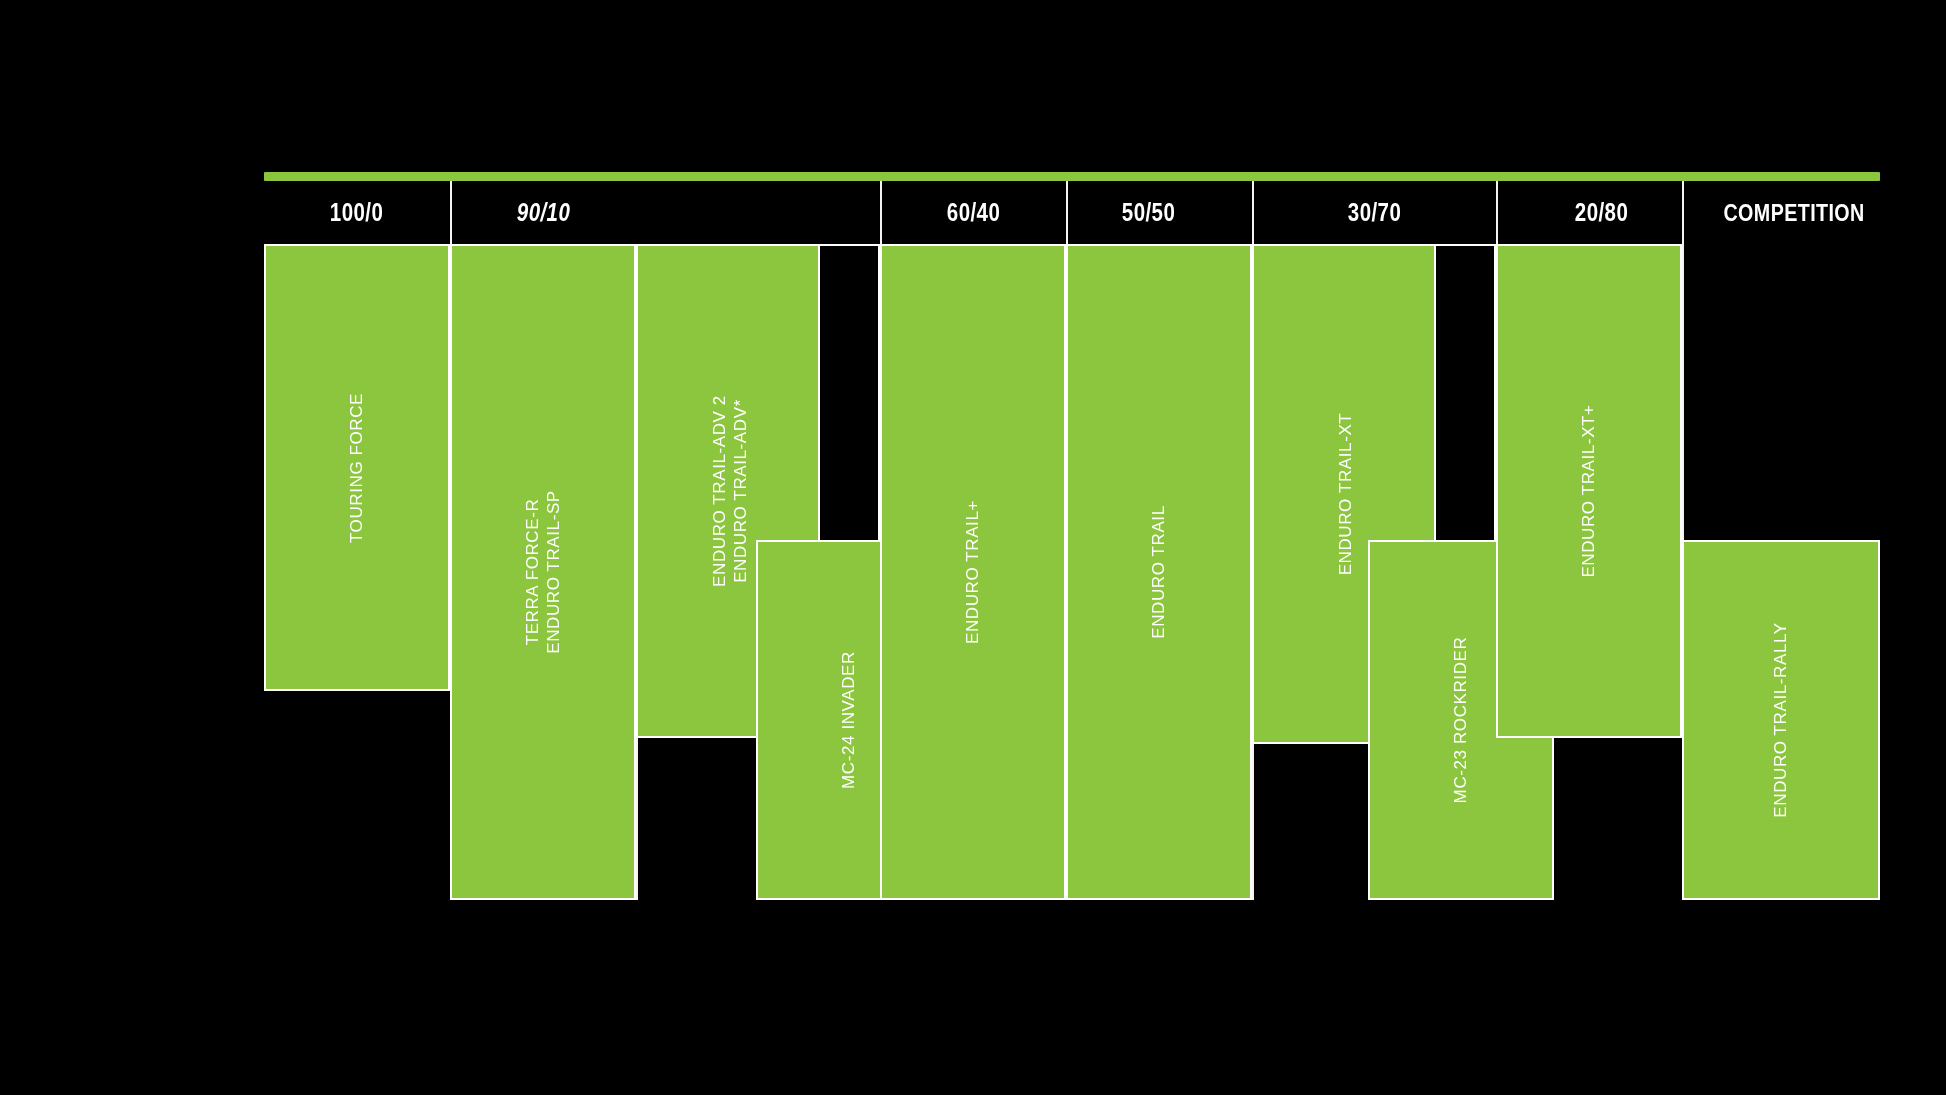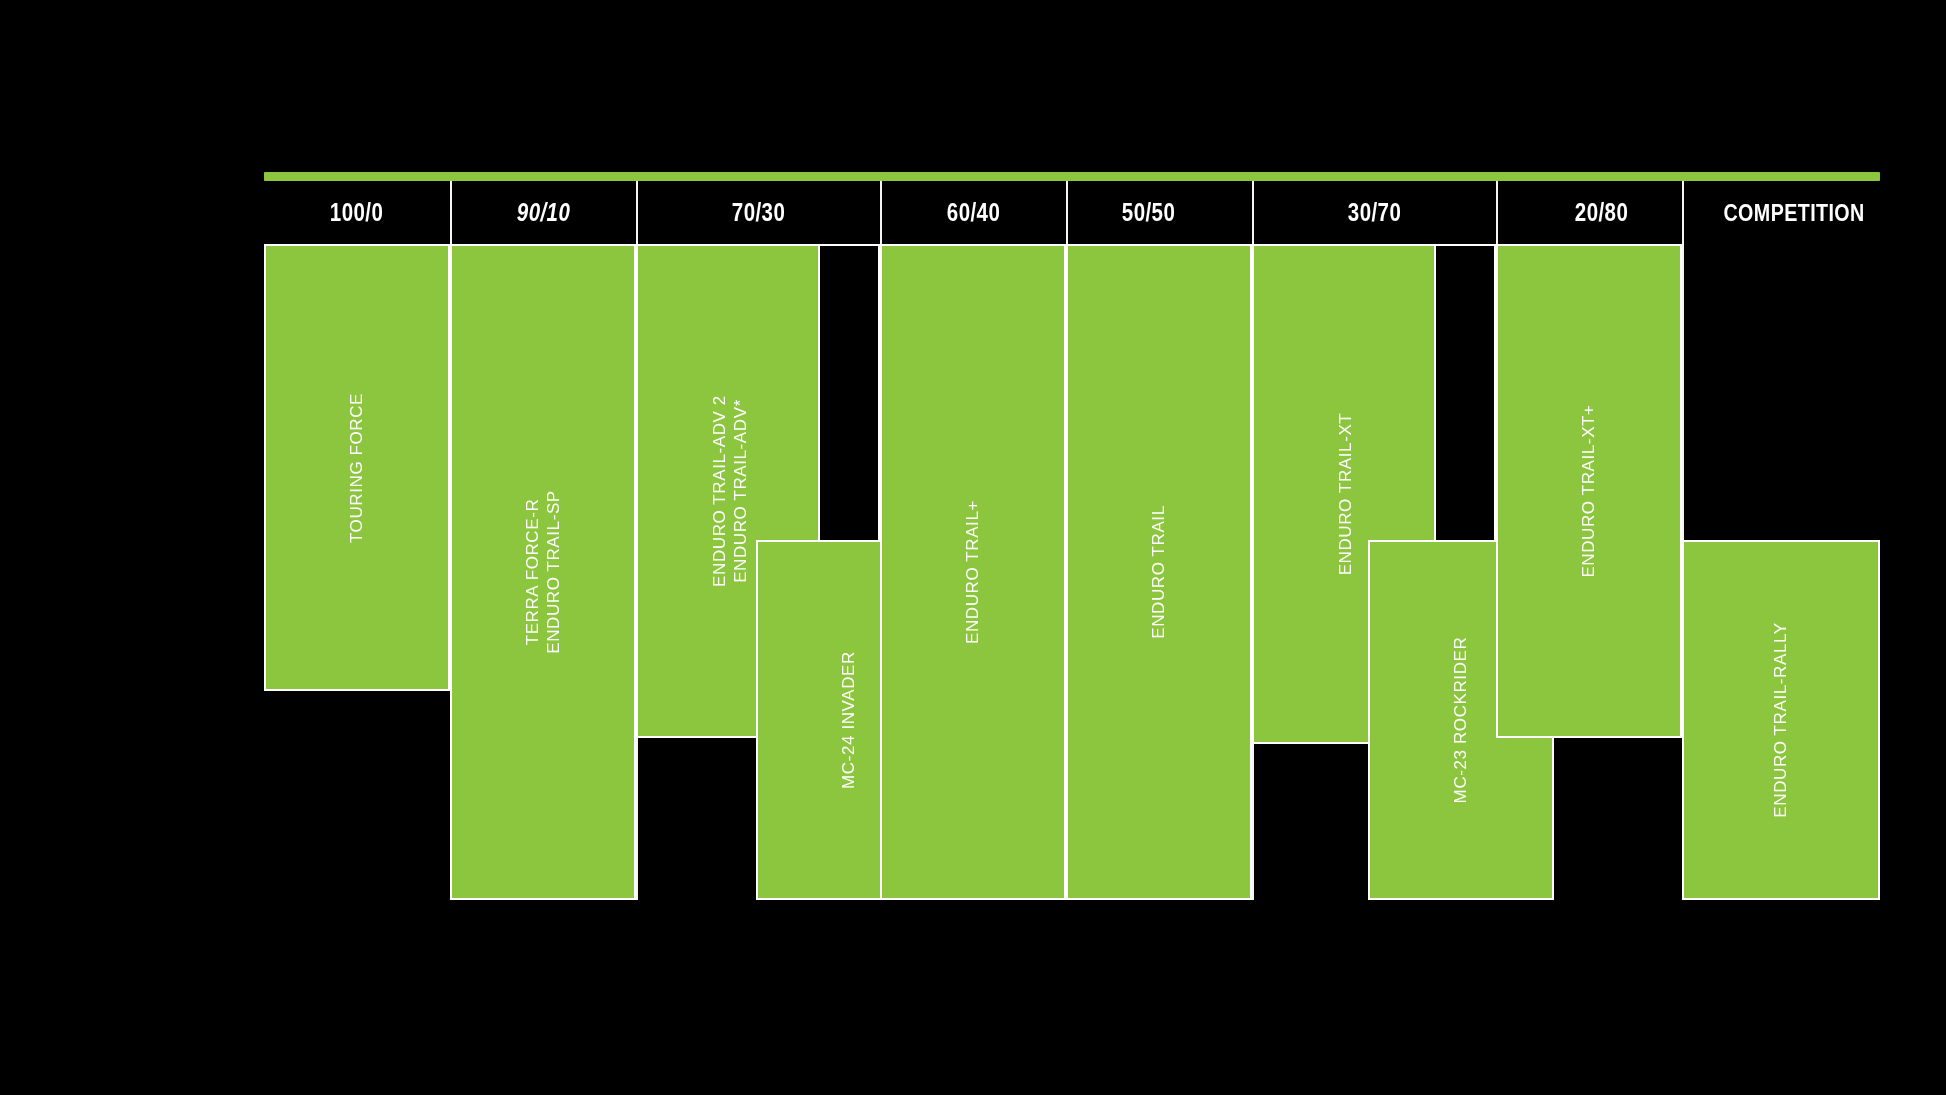--- a/index.html
+++ b/index.html
@@ -106,23 +106,20 @@
   <div class="header-band">
 
     <div class="header-cell first" style="left:0px;width:186px;">
       <span class="htxt">100/0</span>
     </div>
 
     <div class="header-cell" style="left:186px;width:186px;font-style:italic;">
       <span class="htxt">90/10</span>
     </div>
 
-    <div class="header-cell" style="left:372px;width:244px;">
-      <span class="htxt">70/30</span>
-    </div>
 
     <div class="header-cell" style="left:616px;width:186px;justify-content:center;">
       <span class="htxt">60/40</span>
     </div>
 
     <div class="header-cell" style="left:802px;width:163px;">
       <span class="htxt">50/50</span>
     </div>
 
     <div class="header-cell" style="left:988px;width:244px;">

